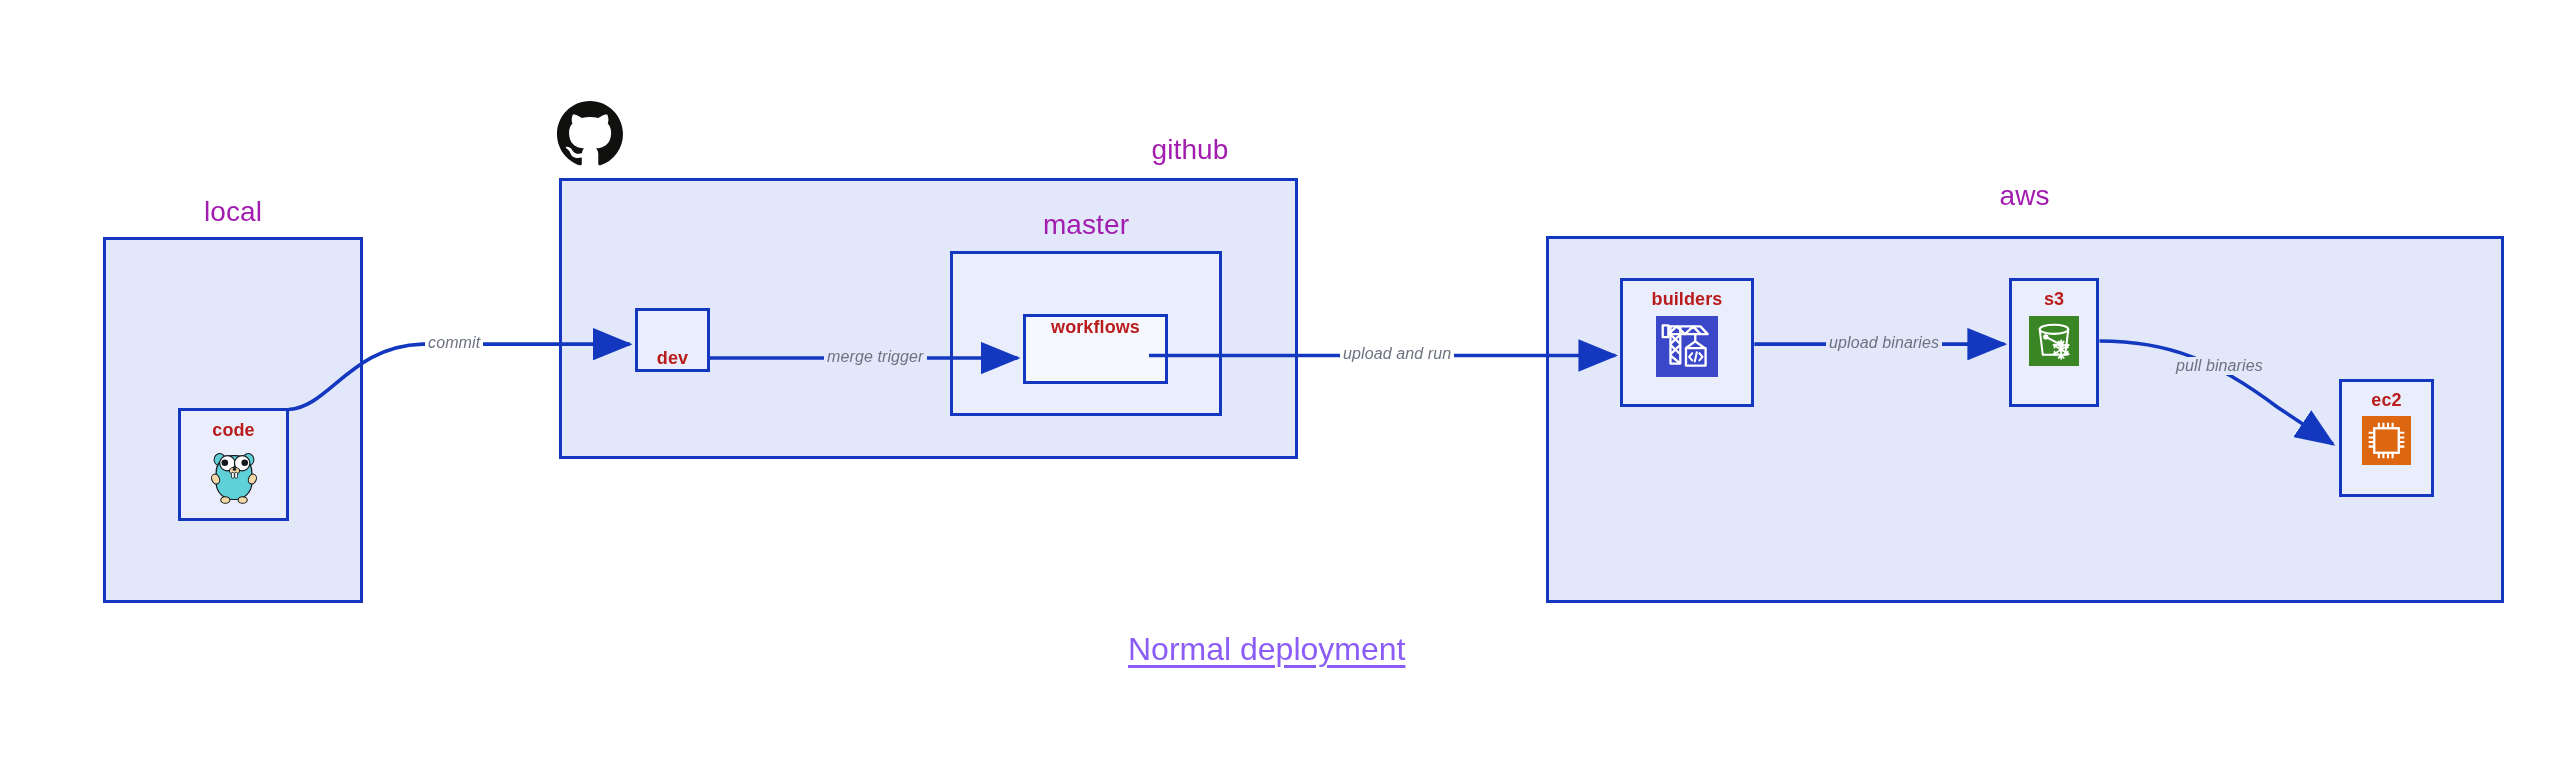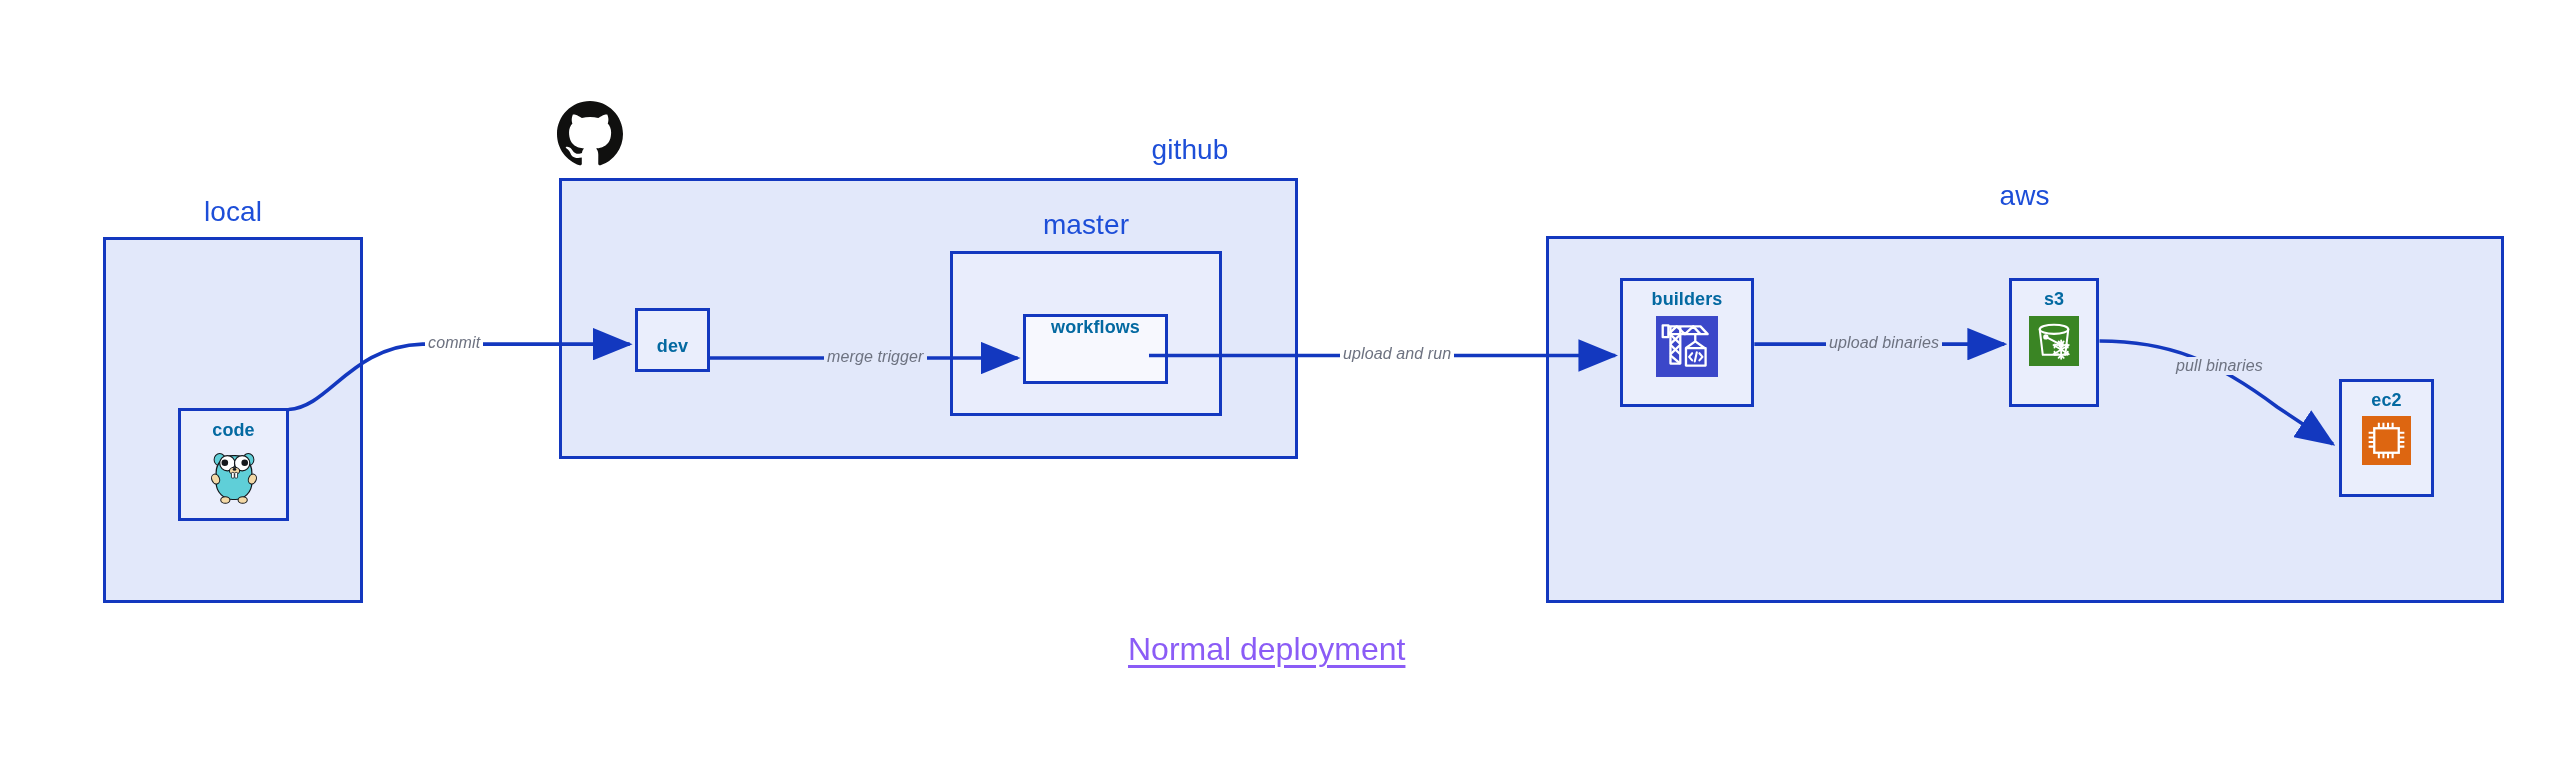--- a/index.html
+++ b/index.html
@@ -25,40 +25,40 @@
     position: absolute;
     background: #e2e8fa;
     border: 3.6px solid #1338bf;
     box-sizing: border-box;
   }
   .group.inner {
     background: #e9edfc;
   }
   .group-label {
     position: absolute;
-    color: #1d4ed8;
+    color: #a21caf;
     font-size: 28px;
     font-weight: 400;
     white-space: nowrap;
     letter-spacing: 0.1px;
     text-align: center;
   }
   
   .node {
     position: absolute;
     background: #eaeefc;
     border: 3.6px solid #1338bf;
     box-sizing: border-box;
     display: flex;
     flex-direction: column;
     align-items: center;
   }
   .node.white { background: #f7f8fe; }
   .node-label {
-    color: #0369a1;
+    color: #b91c1c;
     font-size: 18px;
     font-weight: bold;
     letter-spacing: 0.1px;
     white-space: nowrap;
   }
   
   .edge-label {
     position: absolute;
     color: #6d7280;
     font-size: 16px;
@@ -142,21 +142,21 @@
 
         <ellipse cx="50" cy="48" rx="10" ry="7" fill="#f4d9a6" stroke="#15181c" stroke-width="2"></ellipse>
         <ellipse cx="50" cy="45" rx="3.6" ry="2.6" fill="#15181c"></ellipse>
 
         <rect x="44" y="51" width="5.5" height="11" rx="1.6" fill="#ffffff" stroke="#15181c" stroke-width="1.6"></rect>
         <rect x="50.5" y="51" width="5.5" height="11" rx="1.6" fill="#ffffff" stroke="#15181c" stroke-width="1.6"></rect>
       </svg>
     </div>
   </div>
 
-  <div class="node" style="left:635px; top:308px; width:75px; height:64px; justify-content:center; padding-top:13px;">
+  <div class="node" style="left:635px; top:308px; width:75px; height:64px; justify-content:flex-end; padding-top:13px;">
     <span class="node-label">dev</span>
   </div>
 
   <div class="node white" style="left:1023px; top:314px; width:145px; height:70px; justify-content:flex-start;">
     <span class="node-label">workflows</span>
   </div>
 
   <div class="node" style="left:1620px; top:278px; width:134px; height:129px; padding-top:8.2px;">
     <span class="node-label">builders</span>
     <div style="margin-top:6.2px;">

